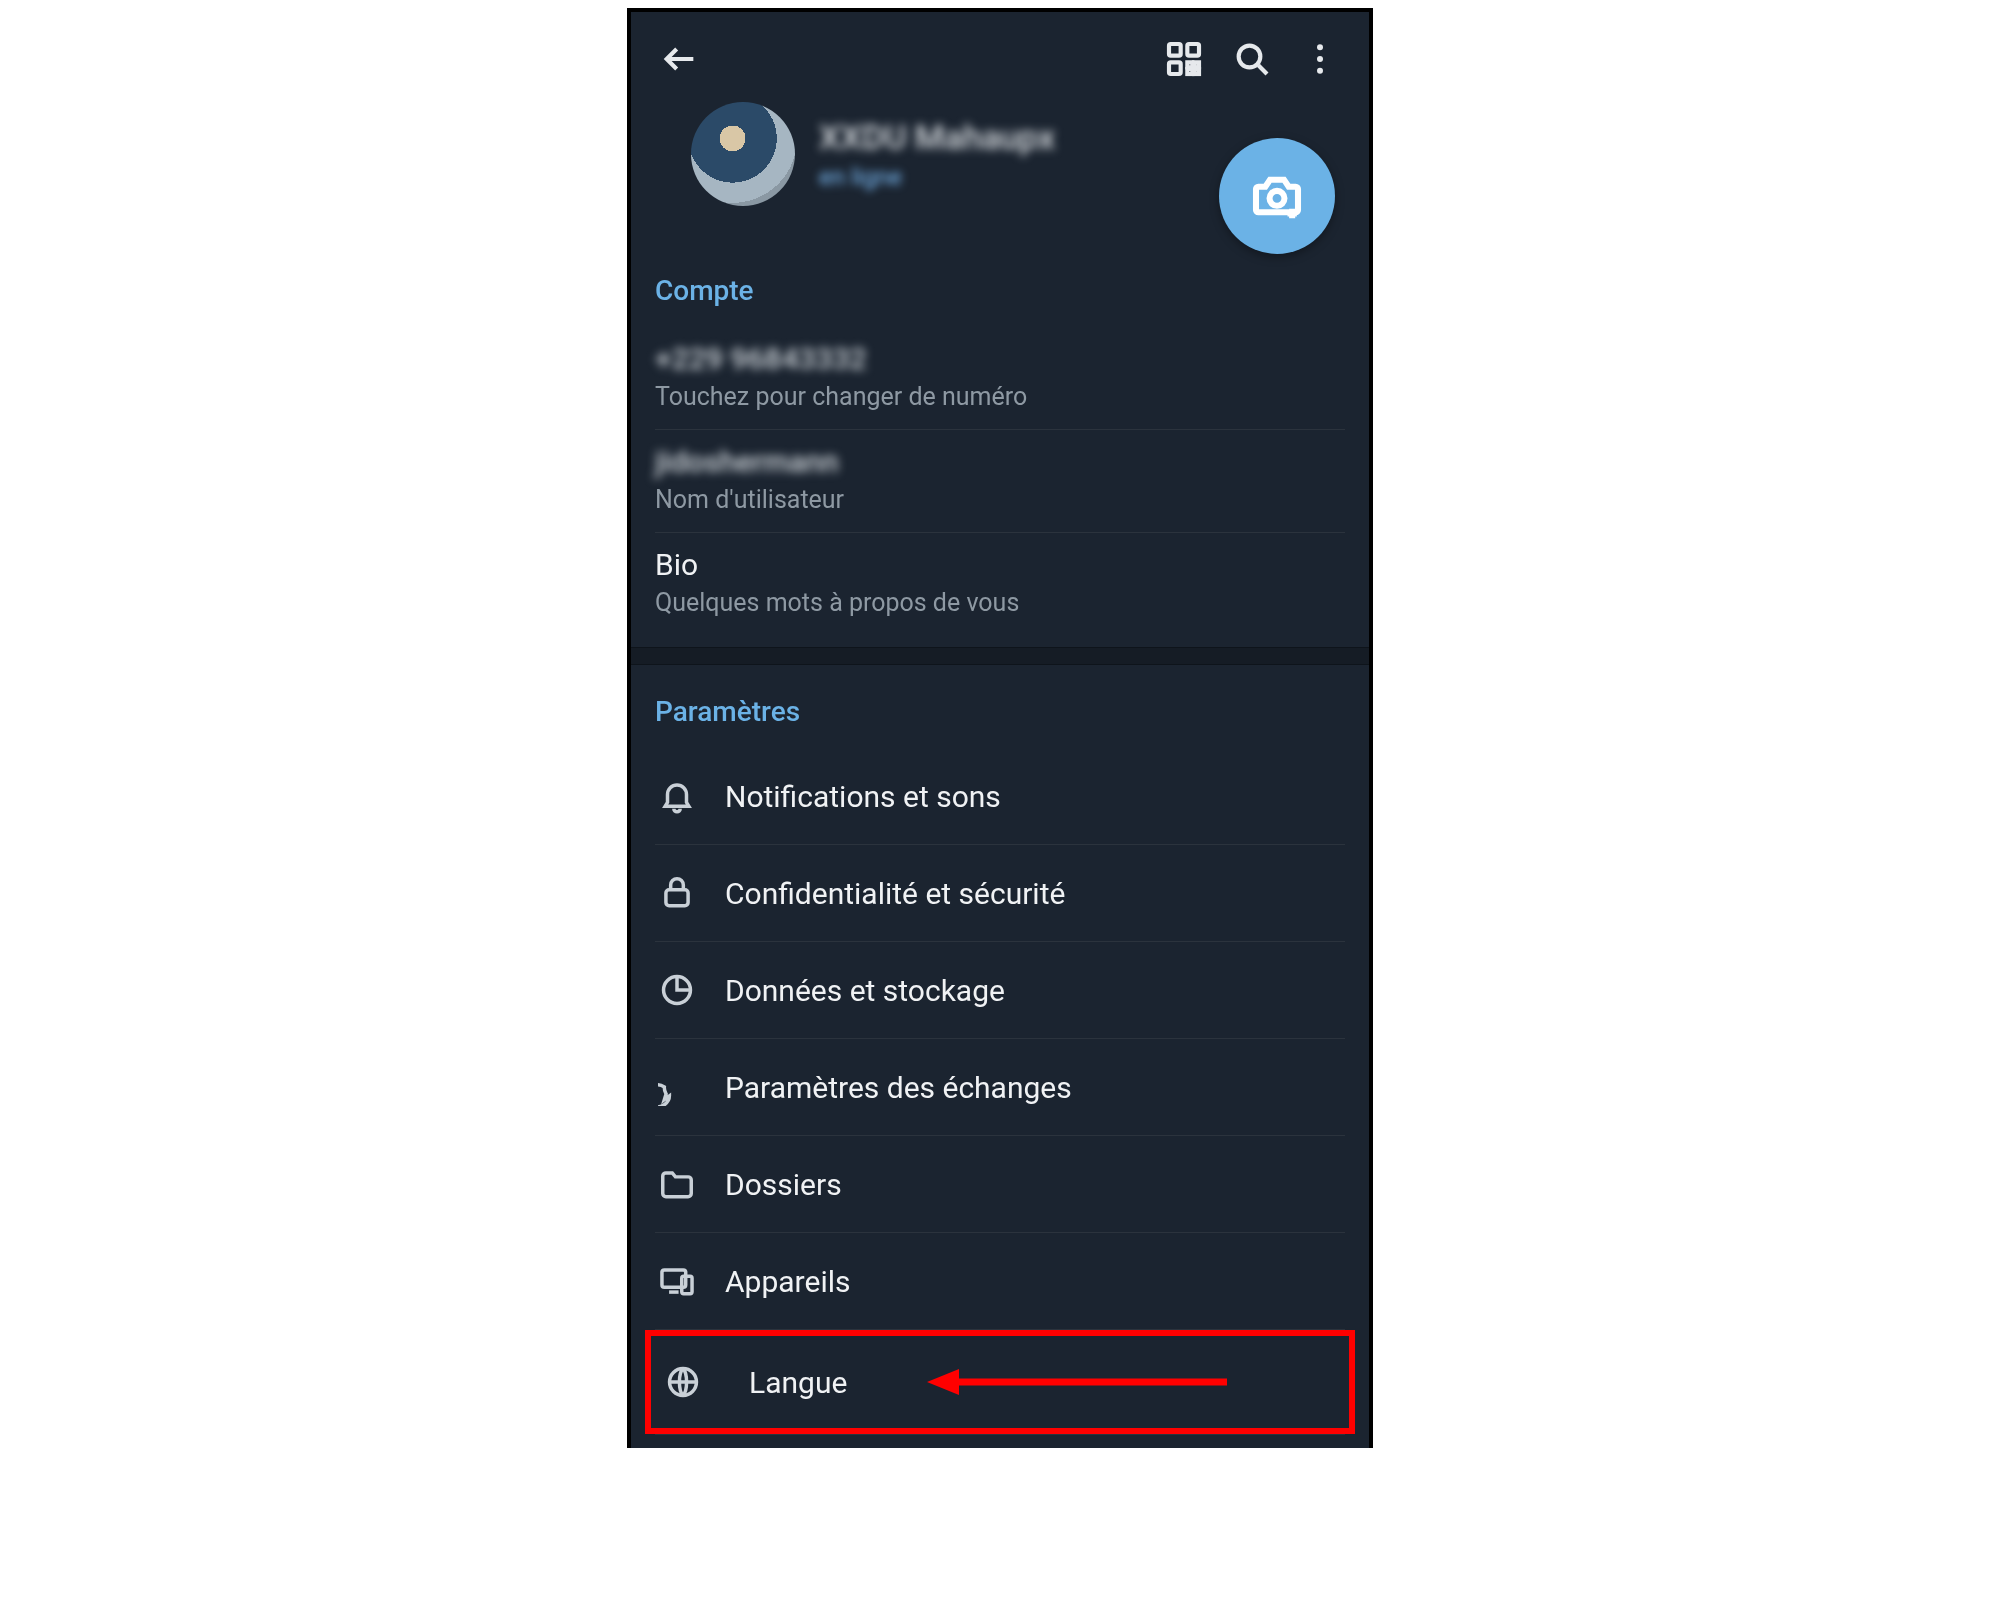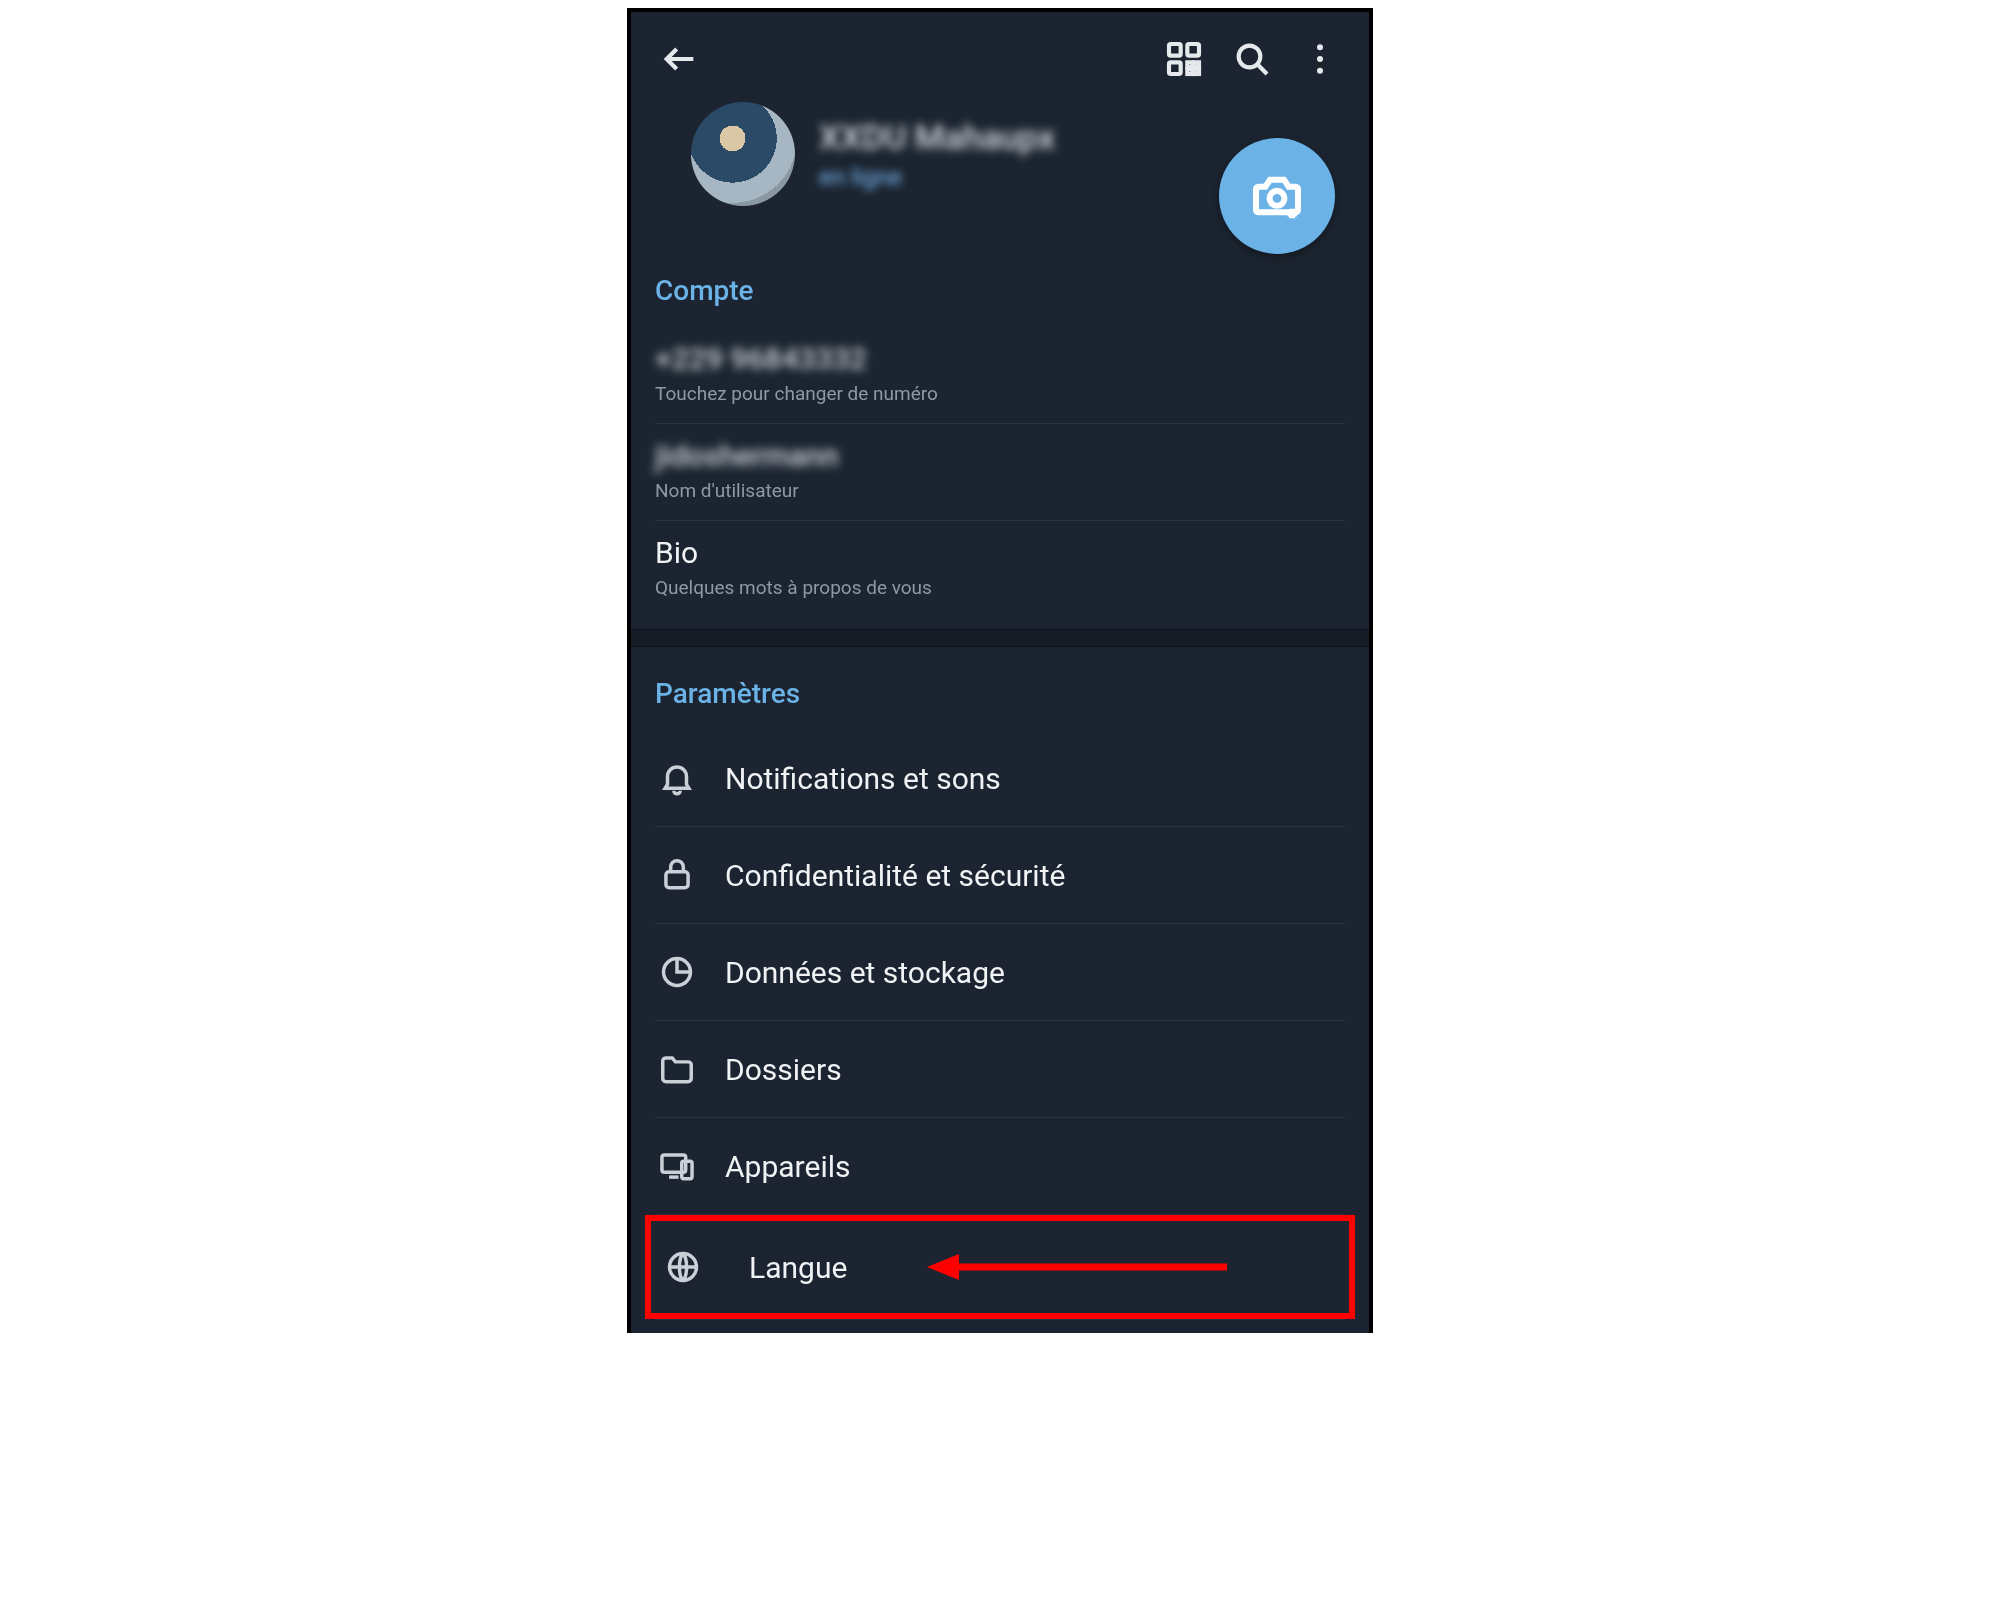--- a/index.html
+++ b/index.html
@@ -73,21 +73,21 @@
   .section { padding: 20px 24px 4px 24px; }
   .section-title {
     color: #6bb2e6; font-size: 28px; font-weight: 500; padding: 10px 0 20px 0;
   }
   .row {
     padding: 14px 0 18px 0;
     border-bottom: 1px solid #2b333d;
   }
   .row:last-child { border-bottom: none; }
   .row-main { font-size: 30px; color: #f0f2f4; }
-  .row-sub  { font-size: 19px; color: #8e99a3; padding-top: 6px; }
+  .row-sub  { font-size: 25px; color: #8e99a3; padding-top: 6px; }
   .row-main.blurred { filter: blur(5px); color:#cfd5da; font-weight:500; }
   
   .srow {
     display: flex; align-items: center; gap: 26px;
     padding: 26px 0;
     border-bottom: 1px solid #2b333d;
   }
   .srow .icon {
     width: 44px; height: 44px; display:flex; align-items:center; justify-content:center;
     color: #c9d0d7;
@@ -207,20 +207,28 @@
     <div class="srow">
       <div class="icon">
         <svg viewBox="0 0 24 24">
             <circle cx="12" cy="12" r="8.5"></circle>
             <path d="M12 3.5V12h8.5"></path>
           </svg>
       </div>
       <div class="label">Données et stockage</div>
     </div>
 
+    <div class="srow">
+      <div class="icon">
+        <svg viewBox="0 0 24 24">
+            <path d="M20 12a8 7 0 11-3.2 5.6L20 20l-1.1-3.6A7.5 7.5 0 0020 12z" transform="scale(-1,1) translate(-24,0)"></path>
+          </svg>
+      </div>
+      <div class="label">Paramètres des échanges</div>
+    </div>
 
     <div class="srow">
       <div class="icon">
         <svg viewBox="0 0 24 24">
             <path d="M3 7a2 2 0 012-2h4l2 2.5h8a2 2 0 012 2V18a2 2 0 01-2 2H5a2 2 0 01-2-2V7z"></path>
           </svg>
       </div>
       <div class="label">Dossiers</div>
     </div>
 

